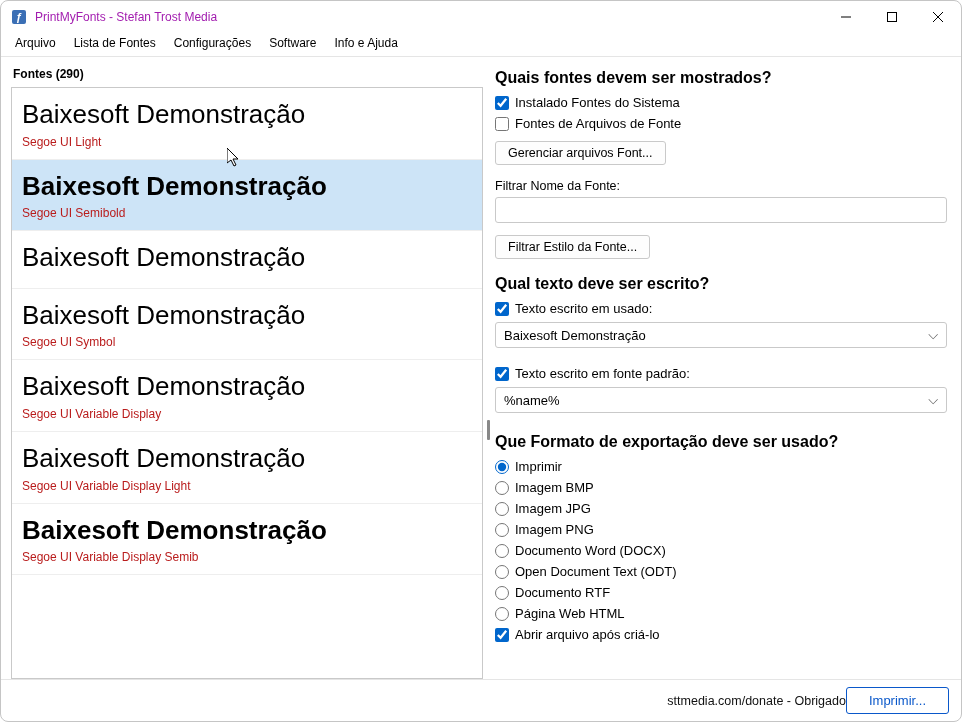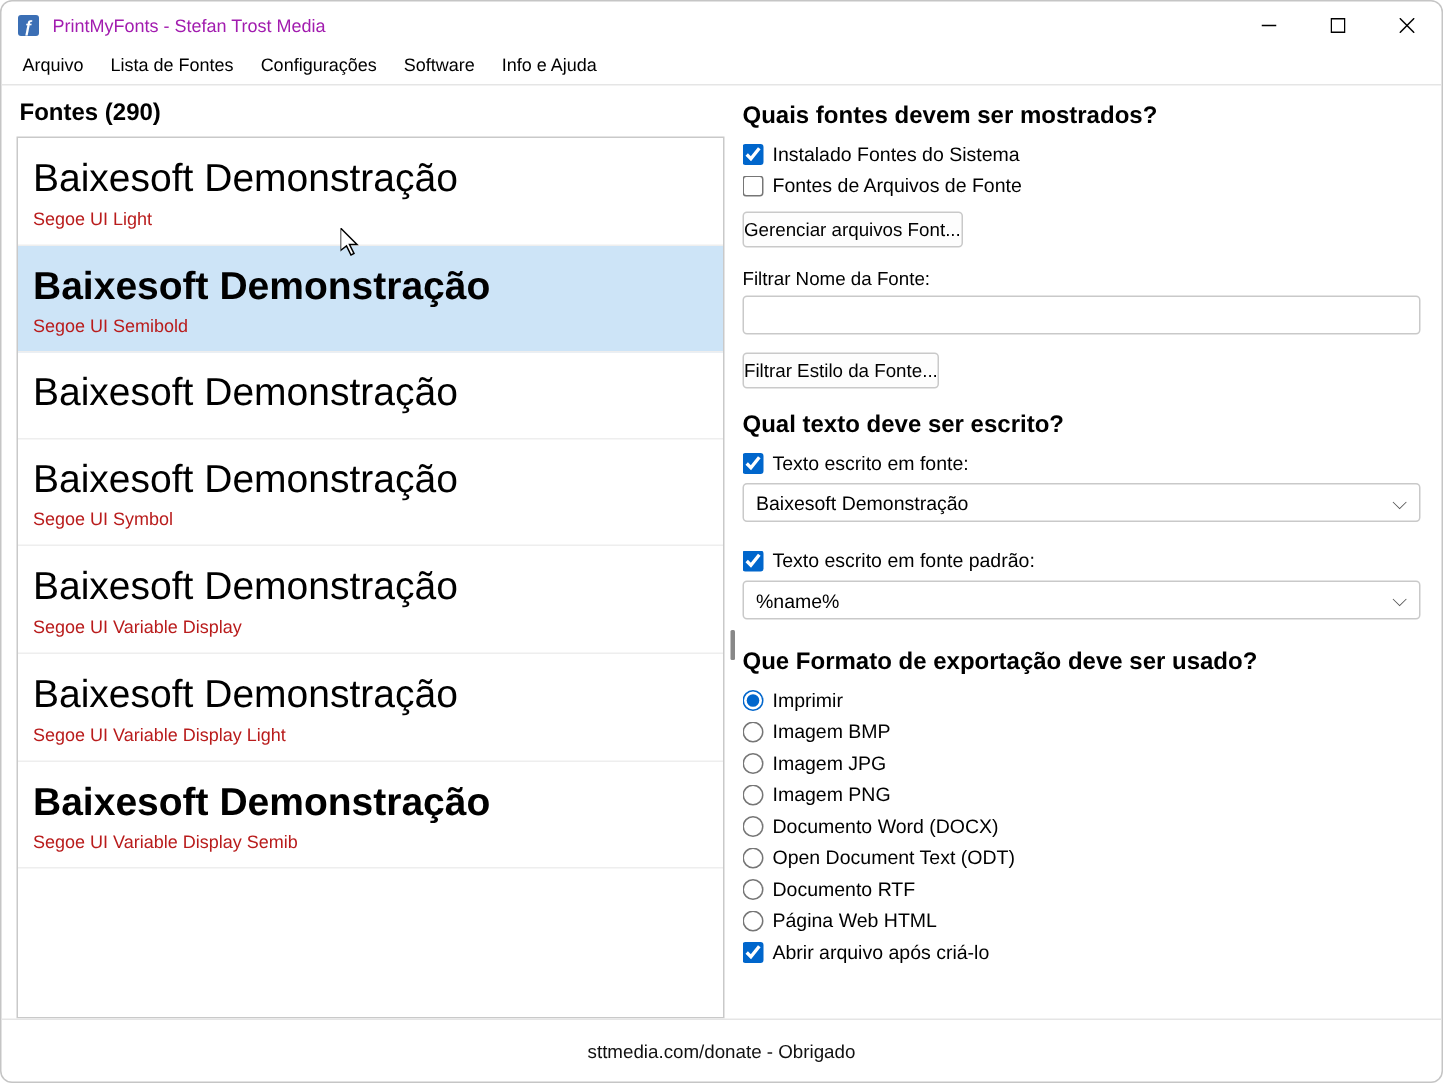--- a/index.html
+++ b/index.html
@@ -7,35 +7,35 @@
   .titlebar { height: 32px; display: flex; align-items: center; padding-left: 10px; }
   .titlebar .icon { width: 16px; height: 16px; margin-right: 8px; }
   .titlebar .title { font-size: 12px; color: #a21caf; }
   .titlebar .spacer { flex: 1; }
   .winbtn { width: 46px; height: 32px; display: flex; align-items: center; justify-content: center; color: #000; }
   .winbtn svg { width: 10px; height: 10px; }
   .menubar { height: 24px; display: flex; padding: 0 6px; gap: 2px; border-bottom: 1px solid #e5e5e5; }
   .menubar span { font-size: 12px; color: #000; padding: 3px 8px; }
   .content { flex: 1; display: flex; overflow: hidden; }
   .left { width: 490px; display: flex; flex-direction: column; padding: 10px 0 0 10px; }
-  .left-header { font-size: 16px; font-weight: 600; padding-bottom: 6px; padding-left: 2px; }
+  .left-header { font-size: 12px; font-weight: 600; padding-bottom: 6px; padding-left: 2px; }
   .font-list { flex: 1; border: 1px solid #c9c9c9; background: #fff; overflow-y: auto; margin-right: 8px; position: relative; }
   .font-item { padding: 12px 10px 10px 10px; border-bottom: 1px solid #eee; }
   .font-item.selected { background: #cde4f7; }
   .font-sample { font-size: 26px; color: #000; line-height: 1.1; margin-bottom: 6px; }
   .font-name { font-size: 12px; color: #b91c1c; }
   .right { flex: 1; padding: 10px 14px 0 4px; overflow-y: auto; }
   .section-title { font-size: 16px; font-weight: 600; margin: 2px 0 8px 0; }
   .checkrow, .radiorow { display: flex; align-items: center; gap: 6px; margin-bottom: 6px; font-size: 13px; }
-  .btn { background: #fdfdfd; border: 1px solid #c9c9c9; border-radius: 3px; font-size: 12.5px; padding: 4px 0; margin: 4px 0 14px 0; display: inline-block; }
+  .btn { background: #fdfdfd; border: 1px solid #c9c9c9; border-radius: 3px; font-size: 12.5px; padding: 4px 12px; margin: 4px 0 14px 0; display: inline-block; }
   .label-sm { font-size: 12.5px; margin-bottom: 4px; display: block; }
   .textinput, .combo { width: 100%; border: 1px solid #c9c9c9; border-radius: 3px; height: 26px; font-size: 13px; padding: 0 8px; background: #fff; margin-bottom: 8px; display: flex; align-items: center; justify-content: space-between; }
   .combo .chev { color: #555; }
   .sp { height: 10px; }
-  .statusbar { height: 42px; border-top: 1px solid #e5e5e5; display: flex; align-items: center; padding: 0 12px; justify-content: center; }
+  .statusbar { height: 42px; border-top: 1px solid #e5e5e5; display: flex; align-items: center; padding: 0 12px; justify-content: flex-end; }
   .status-text { font-size: 12.5px; color: #111; }
   .print-btn { background: #fff; border: 1px solid #0a58ca; color: #0a58ca; border-radius: 3px; font-size: 13px; padding: 5px 22px; }
   input[type=checkbox] { width: 14px; height: 14px; accent-color: #0066cc; }
   input[type=radio] { width: 14px; height: 14px; accent-color: #0066cc; }
   .cursor { position: absolute; top: 60px; left: 215px; pointer-events: none; }
   .sep-handle { position: absolute; top: 420px; left: 487px; width: 3px; height: 20px; background: #888; border-radius: 1px; }
 </style>
 </head>
 <body>
 
@@ -124,21 +124,21 @@
     </label>
     <button class="btn">Gerenciar arquivos Font...</button>
 
     <div class="label-sm">Filtrar Nome da Fonte:</div>
     <input class="textinput" value="" style="">
     <button class="btn">Filtrar Estilo da Fonte...</button>
 
     <div class="section-title">Qual texto deve ser escrito?</div>
     <label class="checkrow">
       <input type="checkbox" checked="" style="">
-      <span>Texto escrito em fonte:</span>
+      <span>Texto escrito em usado:</span>
     </label>
     <div class="combo">
       <span>Baixesoft Demonstração</span>
       <span class="chev">⌵</span>
     </div>
     <div class="sp"></div>
     <label class="checkrow">
       <input type="checkbox" checked="" style="">
       <span>Texto escrito em fonte padrão:</span>
     </label>
@@ -184,13 +184,14 @@
       </label>
     <label class="checkrow">
         <input type="checkbox" checked="" style="">
         <span>Abrir arquivo após criá-lo</span>
       </label>
   </div>
 </div>
 
 <div class="statusbar">
   <span class="status-text">sttmedia.com/donate - Obrigado</span>
+  <button class="print-btn">Imprimir...</button>
 </div>
 
 </body></html>

